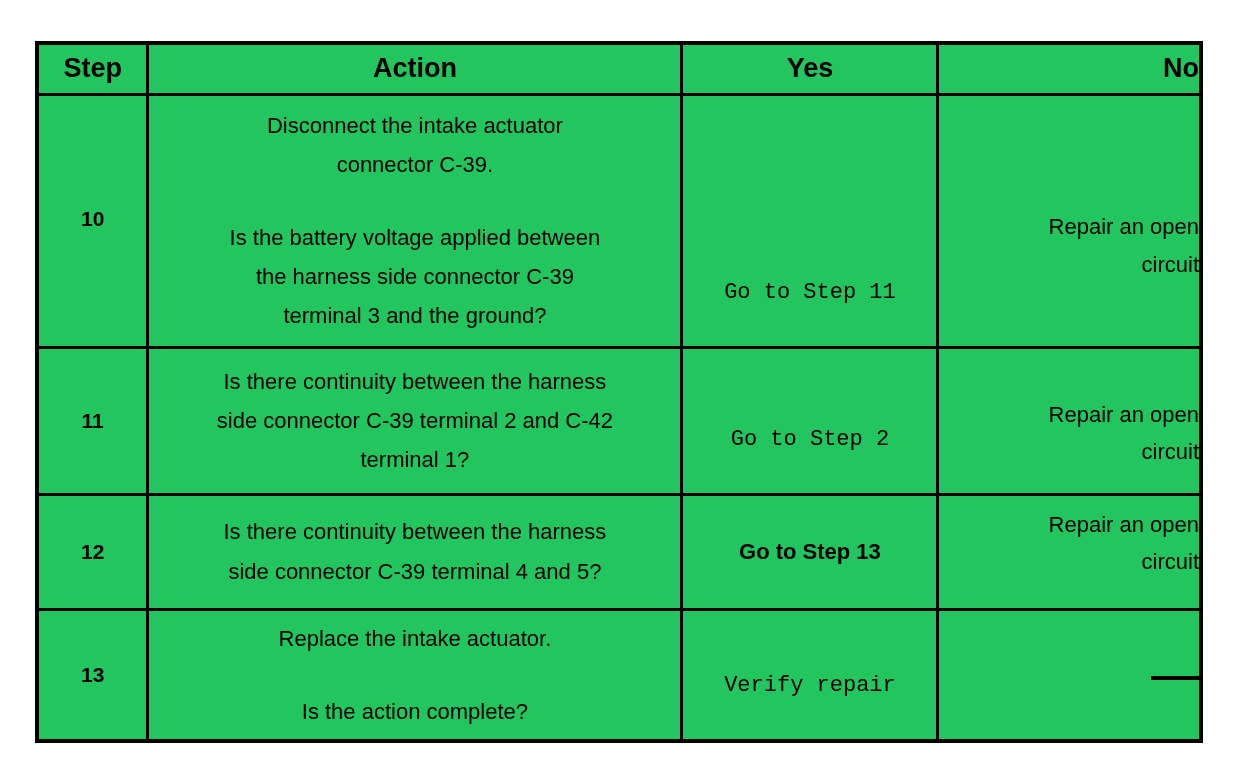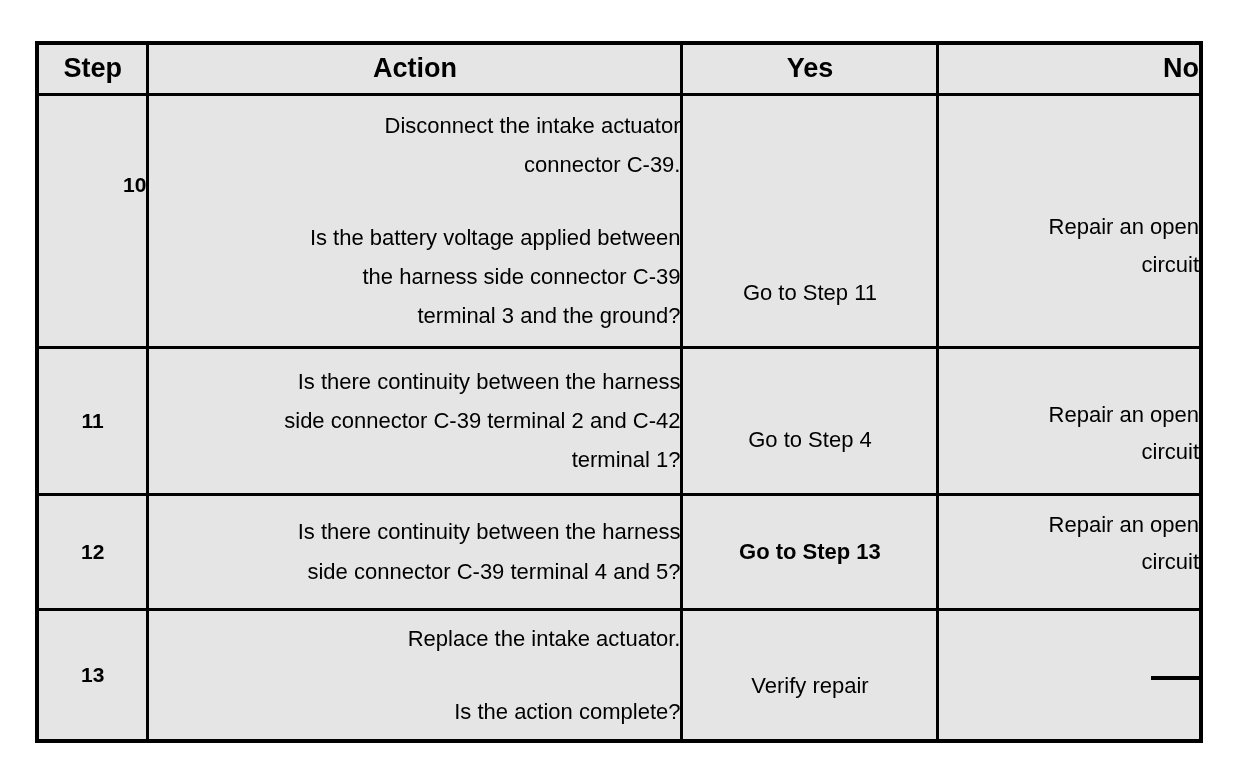--- a/index.html
+++ b/index.html
@@ -33,21 +33,21 @@
     box-sizing: border-box;
     border: 4px solid #000;
   }
 
   table.diag td, table.diag th {
     border-right: 3px solid #000;
     border-bottom: 3px solid #000;
     box-sizing: border-box;
     padding: 0;
     vertical-align: middle;
-    background: #e5e5e5;
+    background: #22c55e;
   }
   table.diag td:last-child, table.diag th:last-child {
     border-right: none;
     text-align: right;
   }
   table.diag tr:last-child td {
     border-bottom: none;
     margin-top: 8px;
   }
 
@@ -66,40 +66,40 @@
     letter-spacing: 0px;
   }
   thead th .hlabel { display: block; line-height: 1; }
 
   
   td.step {
     text-align: center;
     font-size: 21px;
     font-weight: bold;
   }
-  td.step.step-top { vertical-align: top; padding-top: 77px; text-align: right; }
+  td.step.step-top { vertical-align: top; padding-top: 111px; }
 
   
   td.action {
-    text-align: right;
+    text-align: center;
     font-size: 22px;
     line-height: 1.78;
     padding: 12px 0 12px 19px;
     vertical-align: top;
   }
   td.action .para { margin: 0; }
   td.action .gap { height: 34px; }
 
   
   td.yesno {
     text-align: center;
     font-size: 22px;
     line-height: 1.72;
   }
-  td.yesno.align-bottom { vertical-align: bottom; padding-bottom: 34px; }
+  td.yesno.align-bottom { vertical-align: bottom; padding-bottom: 34px; font-family: Liberation Mono, monospace; }
   td.yesno.align-lowmid { vertical-align: bottom; padding-bottom: 62px; }
   td.yesno.align-top    { vertical-align: top; padding-top: 10px; }
   td.yesno.align-mid    { vertical-align: middle; font-weight: bold; }
   td.yesno.align-himid  { vertical-align: top; padding-top: 47px; }
 
   .dash {
     display: inline-block;
     width: 48px;
     height: 4px;
     background: #000;
@@ -158,21 +158,21 @@
         </td>
       </tr>
 
       <tr class="r11">
         <td class="step">11</td>
         <td class="action">
           <div class="para">Is there continuity between the harness</div>
           <div class="para">side connector C-39 terminal 2 and C-42</div>
           <div class="para">terminal 1?</div>
         </td>
-        <td class="yesno align-bottom">Go to Step 4</td>
+        <td class="yesno align-bottom">Go to Step 2</td>
         <td class="yesno align-himid">
           <div>Repair an open</div>
           <div>circuit</div>
         </td>
       </tr>
 
       <tr class="r12">
         <td class="step">12</td>
         <td class="action">
           <div class="para">Is there continuity between the harness</div>

